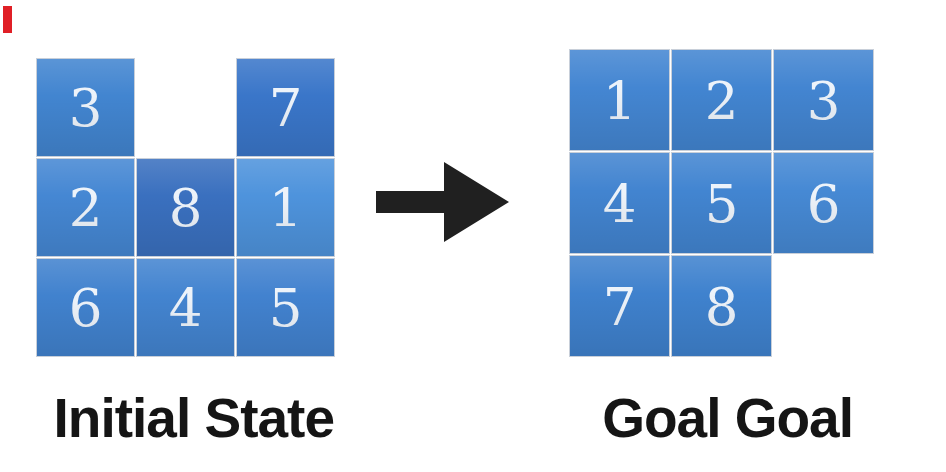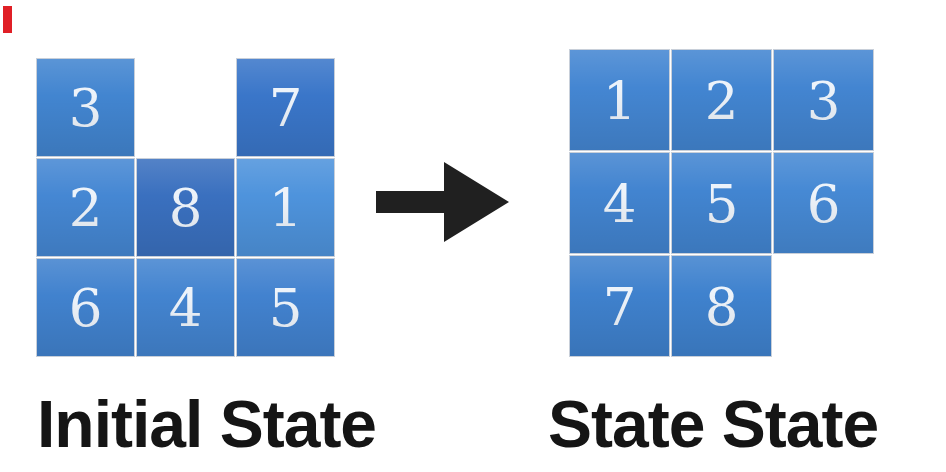--- a/index.html
+++ b/index.html
@@ -61,21 +61,21 @@
     position: absolute;
     left: 376px;
     top: 160px;
     width: 133px;
     height: 84px;
   }
   .state-label {
     position: absolute;
     text-align: right;
     font-weight: 700;
-    font-size: 66px;
+    font-size: 55px;
     line-height: 1;
     letter-spacing: -1px;
     color: #151515;
     white-space: nowrap;
   }
   .label-initial { left: 37px;  top: 391px; width: 297px; }
   .label-goal    { left: 548px; top: 391px; width: 305px; }
 </style>
 </head>
 <body>
@@ -107,15 +107,15 @@
       <div class="cell" style="background: rgb(66, 132, 208); color: rgb(237, 243, 250);">4</div>
       <div class="cell" style="background: rgb(66, 133, 209); color: rgb(237, 243, 250);">5</div>
       <div class="cell" style="background: rgb(70, 137, 212); color: rgb(237, 243, 250);">6</div>
       <div class="cell" style="background: rgb(63, 129, 205); color: rgb(237, 243, 250);">7</div>
       <div class="cell" style="background: rgb(63, 130, 206); color: rgb(237, 243, 250);">8</div>
       <div class="cell empty"></div>
     </div>
 
   <div class="state-label label-initial">Initial State</div>
 
-  <div class="state-label label-goal">State State</div>
+  <div class="state-label label-goal">Goal Goal</div>
 
 </div>
 
 </body></html>

